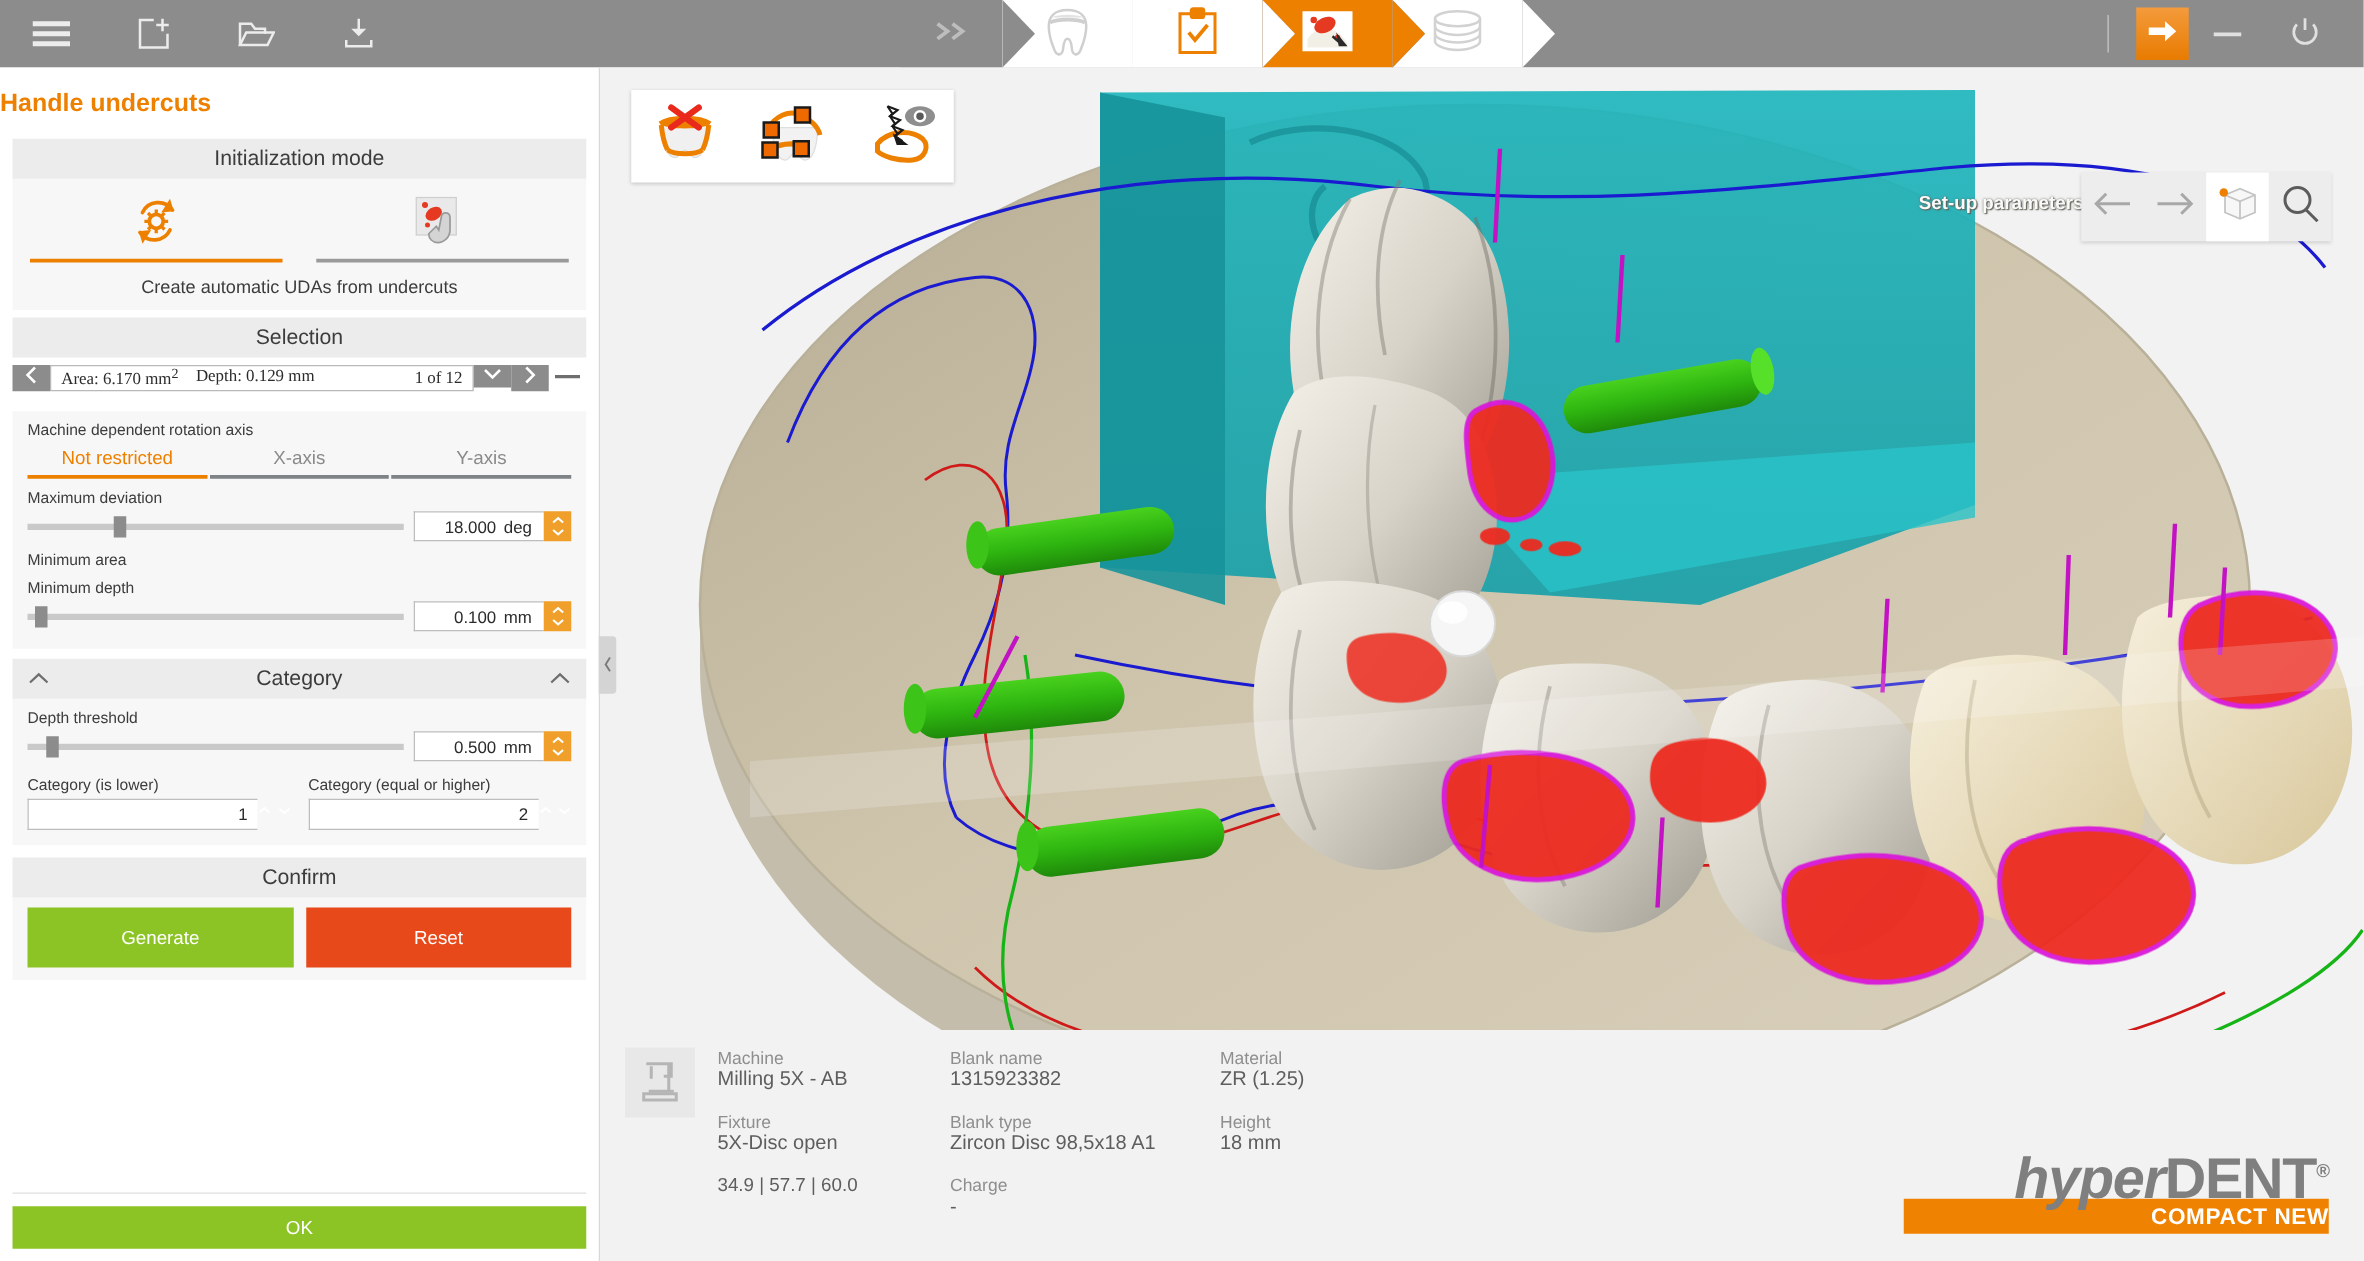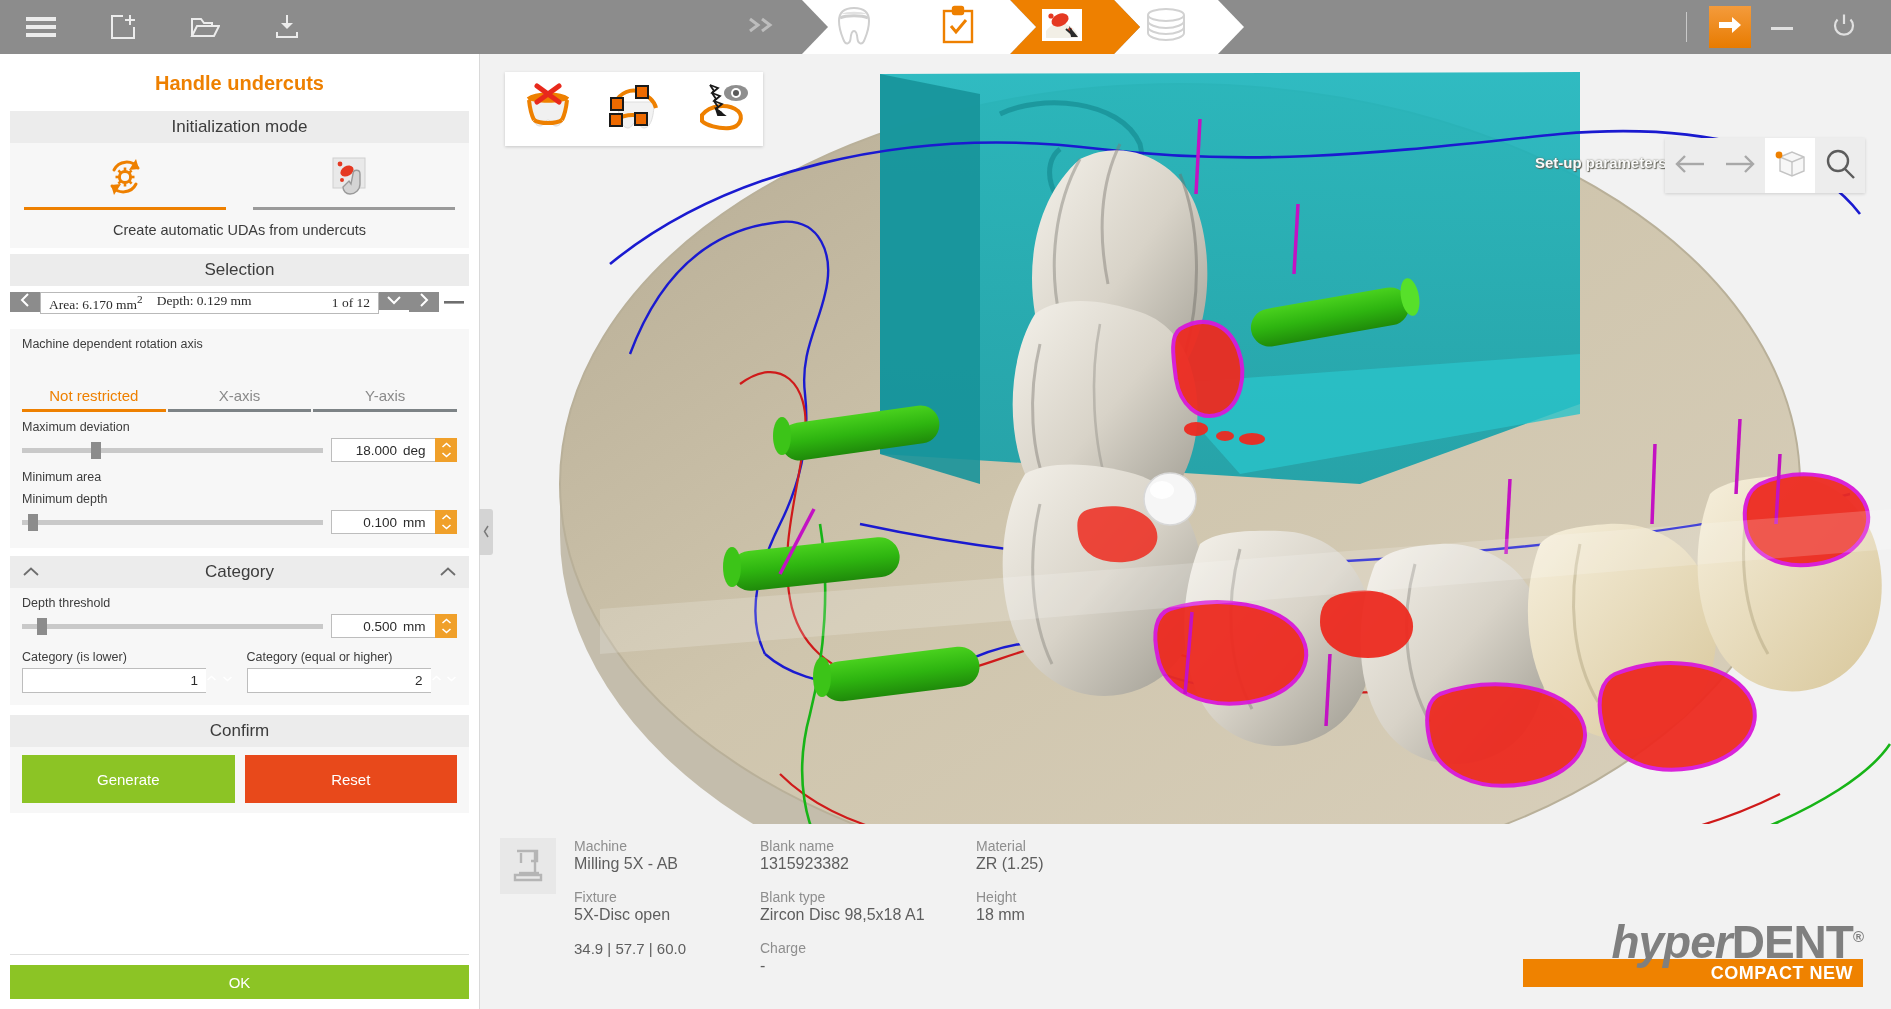--- a/index.html
+++ b/index.html
@@ -64,21 +64,21 @@
   
   .body-row { display: flex; flex: 1 1 auto; min-height: 0; }
 
   
   .panel {
     width: 480px; flex: 0 0 480px; background: #ffffff;
     display: flex; flex-direction: column; border-right: 1px solid #d9d9d9;
     position: relative;
   }
   .panel-title {
-    color: #ee8000; font-size: 20px; font-weight: bold; text-align: center;
+    color: #ee8000; font-size: 20px; font-weight: bold; 
     padding: 18px 0 16px 0;
   }
   .section-head {
     background: #ececec; color: #3c3c3c; font-size: 17px;
     text-align: center; padding: 6px 0; position: relative;
     margin: 0 10px;
   }
   .section-head .chev {
     position: absolute; top: 50%; transform: translateY(-50%);
     width: 18px; height: 18px; cursor: pointer;
@@ -111,21 +111,21 @@
   }
   .sel-field .measures { display: flex; gap: 14px; }
   .sel-dash { width: 30px; display: flex; align-items: center; justify-content: center; cursor: pointer; }
 
   .grp { margin: 0 10px; }
   .grp-body { background: #f7f7f7; padding: 6px 12px 12px 12px; }
   .field-label { font-size: 12.5px; color: #3c3c3c; margin: 8px 0 4px 0; }
 
   .axis-tabs { display: flex; gap: 2px; margin-bottom: 4px; }
   .axis-tab { flex: 1 1 33.33%; text-align: center; cursor: pointer; }
-  .axis-tab .t { font-size: 15px; color: #8a8a8a; padding: 3px 0 5px 0; margin-top: 29px; }
+  .axis-tab .t { font-size: 15px; color: #8a8a8a; padding: 3px 0 5px 0; }
   .axis-tab.sel .t { color: #ee8000; }
   .axis-tab .u { height: 3px; background: #7d8386; }
   .axis-tab.sel .u { background: #ee8000; }
 
   .slider-row { display: flex; align-items: center; gap: 8px; margin-bottom: 2px; }
   .slider { flex: 1 1 auto; position: relative; height: 18px; }
   .slider .track {
     position: absolute; top: 7px; left: 0; right: 0; height: 5px; background: #c9c9c9;
   }
   .slider .thumb {
@@ -219,21 +219,21 @@
   .logo {
     position: absolute; right: 28px; bottom: 22px; width: 340px; z-index: 9;
   }
   .logo-text {
     font-size: 46px; font-weight: bold; font-style: italic; color: #7f7f7f;
     line-height: 1; letter-spacing: -1px; text-align: right; position: relative;
   }
   .logo-text .reg { font-size: 15px; font-style: normal; vertical-align: super; }
   .logo-bar {
     background: #ef8200; height: 28px; margin-top: -6px; display: flex; align-items: center;
-    justify-content: flex-end; padding-right: 10px;
+    justify-content: flex-end; 
   }
   .logo-bar span { color: #fff; font-size: 18px; font-weight: bold; letter-spacing: .5px; }
 </style>
 </head>
 <body>
 
 <div class="app">
 
   <div class="topbar">
 

